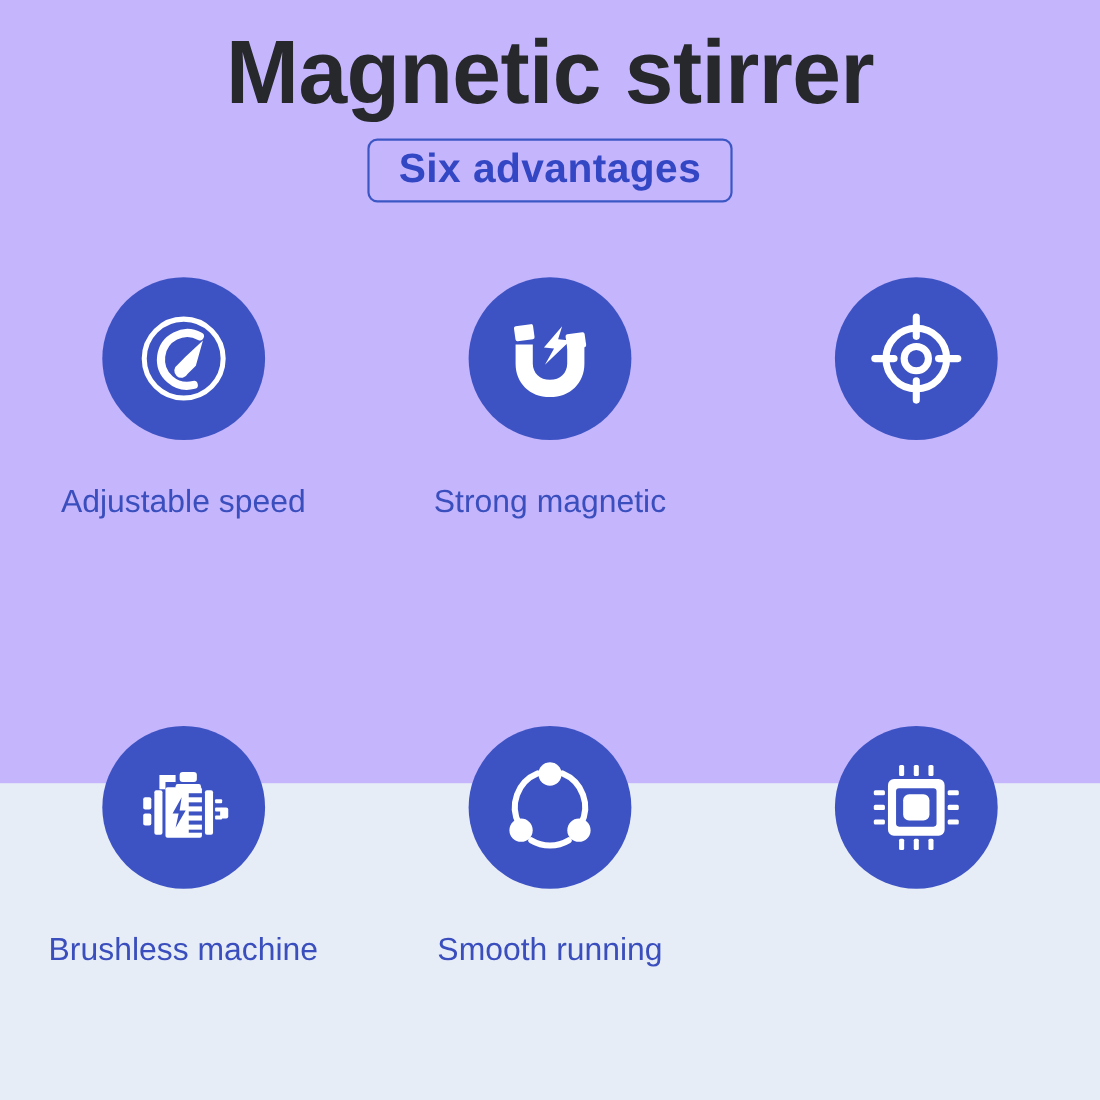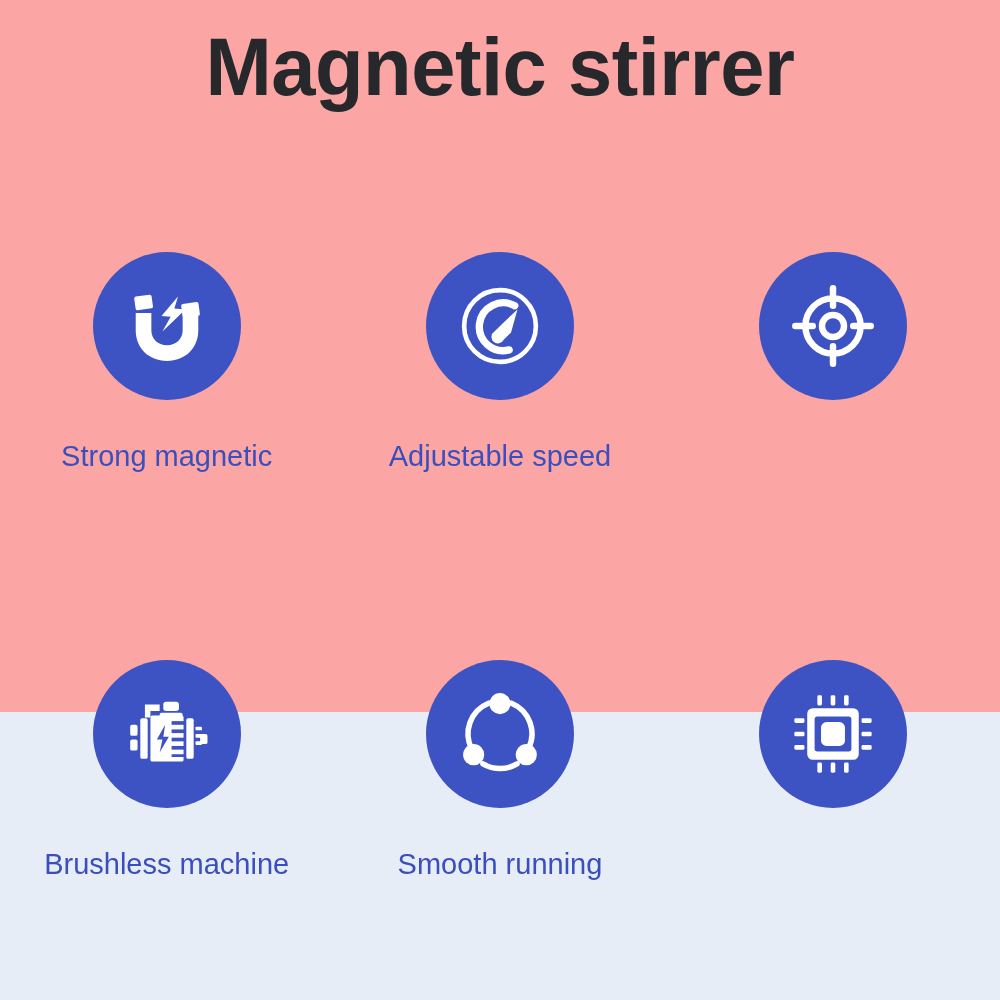--- a/index.html
+++ b/index.html
@@ -12,21 +12,21 @@
     background: #e7edf7;
     font-family: "Liberation Sans", "DejaVu Sans", sans-serif;
     overflow: hidden;
     position: relative;
   }
 
   .page {
     position: relative;
     width: 1000px;
     height: 712px;
-    background: #fca5a5;
+    background: #c4b5fd;
   }
 
   
   .header {
     position: absolute;
     top: 0;
     left: 0;
     width: 1000px;
     text-align: center;
   }
@@ -119,23 +119,44 @@
   }
 </style>
 </head>
 <body>
 
 <div class="page">
 
   <div class="header">
     <h1 class="title">Magnetic stirrer</h1>
 
+    <div class="subtitle-wrap">
+      <div class="subtitle-box">
+        <span class="subtitle-text">Six advantages</span>
+      </div>
+    </div>
   </div>
 
   <div class="grid">
+
+    <div class="cell r1">
+      <div class="badge">
+        <svg viewBox="0 0 100 100" aria-hidden="true">
+          <g fill="none" stroke="#ffffff" stroke-linecap="round">
+
+            <circle cx="50" cy="50" r="39" stroke-width="5"></circle>
+
+            <path d="M66 28 A26 26 0 1 0 60 76" stroke-width="8"></path>
+          </g>
+
+          <path d="M69 32 L52 48 L44 56 A7 7 0 1 0 54 65 L62 57 Z" fill="#ffffff"></path>
+        </svg>
+      </div>
+      <div class="cell-label">Adjustable speed</div>
+    </div>
 
     <div class="cell r1">
       <div class="badge">
         <svg viewBox="0 0 100 100" aria-hidden="true">
           <g fill="#ffffff">
 
             <path d="M50 88
                      C30 88 16 74 16 55
                      L16 36
                      L33 36
@@ -154,36 +175,20 @@
             <path d="M62 18 L44 39 L54 40 L45 56 L70 32 L58 31 Z"></path>
           </g>
         </svg>
       </div>
       <div class="cell-label">Strong magnetic</div>
     </div>
 
     <div class="cell r1">
       <div class="badge">
         <svg viewBox="0 0 100 100" aria-hidden="true">
-          <g fill="none" stroke="#ffffff" stroke-linecap="round">
-
-            <circle cx="50" cy="50" r="39" stroke-width="5"></circle>
-
-            <path d="M66 28 A26 26 0 1 0 60 76" stroke-width="8"></path>
-          </g>
-
-          <path d="M69 32 L52 48 L44 56 A7 7 0 1 0 54 65 L62 57 Z" fill="#ffffff"></path>
-        </svg>
-      </div>
-      <div class="cell-label">Adjustable speed</div>
-    </div>
-
-    <div class="cell r1">
-      <div class="badge">
-        <svg viewBox="0 0 100 100" aria-hidden="true">
           <g stroke="#ffffff" fill="none" stroke-linecap="round">
             <circle cx="50" cy="50" r="30" stroke-width="7"></circle>
             <circle cx="50" cy="50" r="12" stroke-width="7"></circle>
             <line x1="50" y1="9" x2="50" y2="28" stroke-width="7"></line>
             <line x1="50" y1="72" x2="50" y2="91" stroke-width="7"></line>
             <line x1="9" y1="50" x2="28" y2="50" stroke-width="7"></line>
             <line x1="72" y1="50" x2="91" y2="50" stroke-width="7"></line>
           </g>
         </svg>
       </div>

